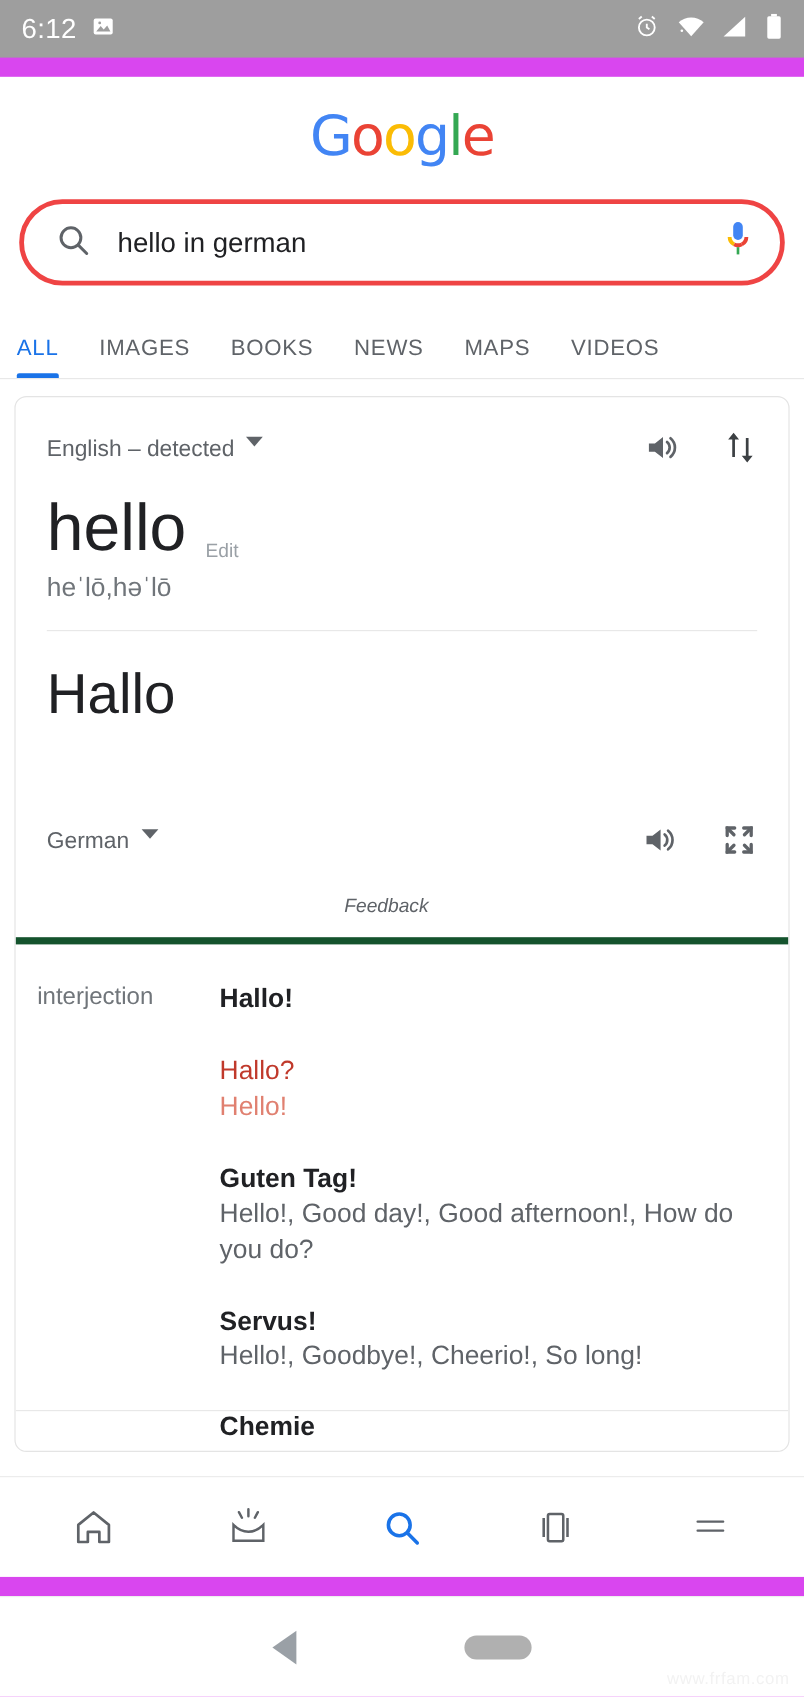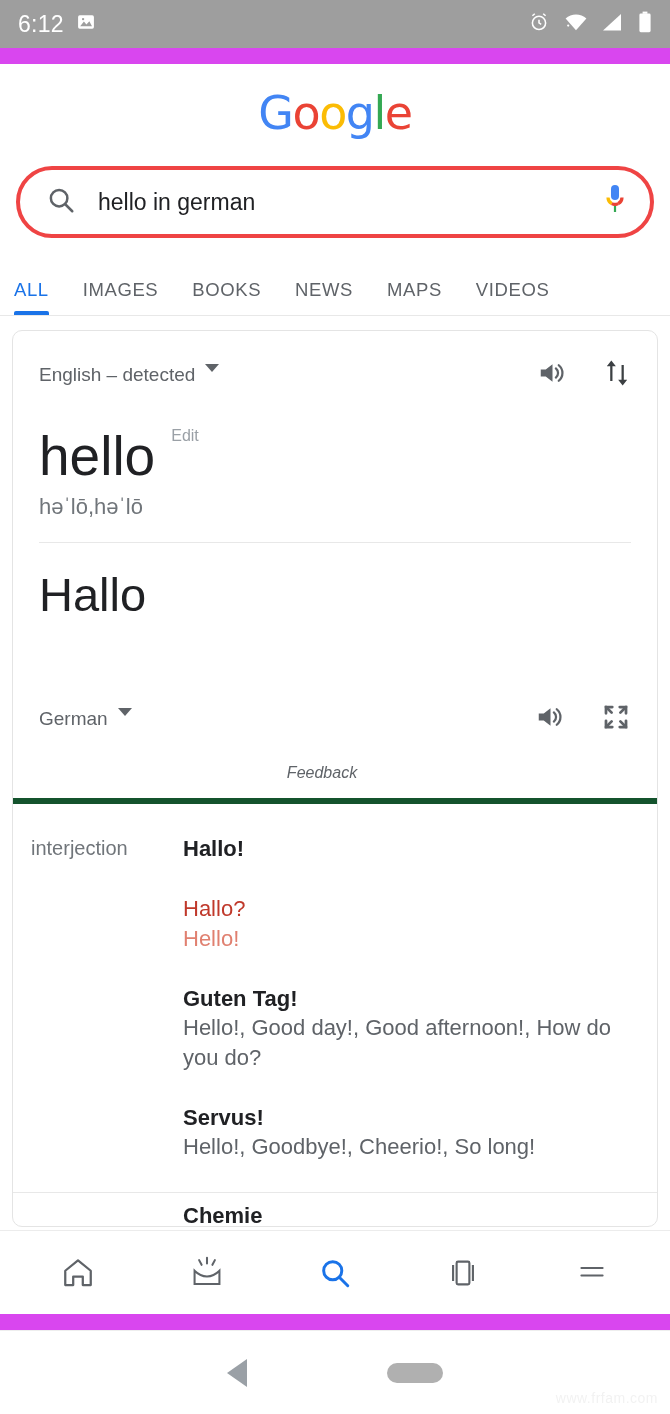--- a/index.html
+++ b/index.html
@@ -92,22 +92,22 @@
   .lang-sel { display: flex; gap: 10px; font-size: 19px; color: #5f6368; }
   .caret {
     width: 0; height: 0;
     border-left: 7px solid transparent; border-right: 7px solid transparent;
     border-top: 8px solid #5f6368;
   }
   .head-icons { margin-left: auto; display: flex; align-items: center; gap: 34px; }
 
   .src-word {
     font-size: 55px; color: #202124; font-weight: 400;
-    line-height: 1.05; margin-top: 33px;
-    display: flex; align-items: flex-start; gap: 16px;
+    line-height: 1.05; margin-top: 16px;
+    display: flex; align-items: flex-end; gap: 16px;
   }
   .edit-link { font-size: 16px; color: #9aa0a6; }
   .phonetic { font-size: 22px; color: #70757a; margin-top: 8px; }
 
   .divider { height: 1px; background: #e8e8e8; margin: 22px 0 0 0; }
 
   .out-pane { padding: 0 26px 14px 26px; }
   .tgt-word { font-size: 47px; color: #202124; margin-top: 26px; line-height: 1.1; }
   .out-spacer { height: 78px; }
   .tr-foot { display: flex; align-items: center; height: 42px; }
@@ -125,21 +125,21 @@
   .sense:last-child { margin-bottom: 4px; }
   .sense-term { font-size: 22px; font-weight: bold; color: #202124; line-height: 1.35; }
   .sense-gloss { font-size: 22px; color: #5f6368; line-height: 1.35; }
   .sense.alt .sense-term { color: #c0392b; font-weight: 400; }
   .sense.alt .sense-gloss { color: #e08070; }
 
   
   .next-block {
     border-top: 1px solid #e8e8e8;
     height: 34px;
-    padding: 10px 18px 0 170px;
+    padding: 0 18px 0 170px;
     font-size: 22px; font-weight: bold; color: #202124;
     overflow: hidden;
   }
 
   
   .appbar {
     position: absolute; left: 0; right: 0; bottom: 0;
     height: 84px;
     background: #ffffff;
     border-top: 1px solid #ececec;
@@ -264,21 +264,21 @@
                 <path d="M17 26l-4-5h3V8h2v13h3z"></path>
               </svg>
             </span>
           </div>
         </div>
 
         <div class="src-word">
           <span>hello</span>
           <span class="edit-link">Edit</span>
         </div>
-        <div class="phonetic">həˈlō,həˈlō</div>
+        <div class="phonetic">heˈlō,həˈlō</div>
 
         <div class="divider"></div>
       </div>
 
       <div class="out-pane">
         <div class="tgt-word">Hallo</div>
         <div class="out-spacer"></div>
         <div class="tr-foot">
           <div class="lang-sel">
             <span>German</span>

